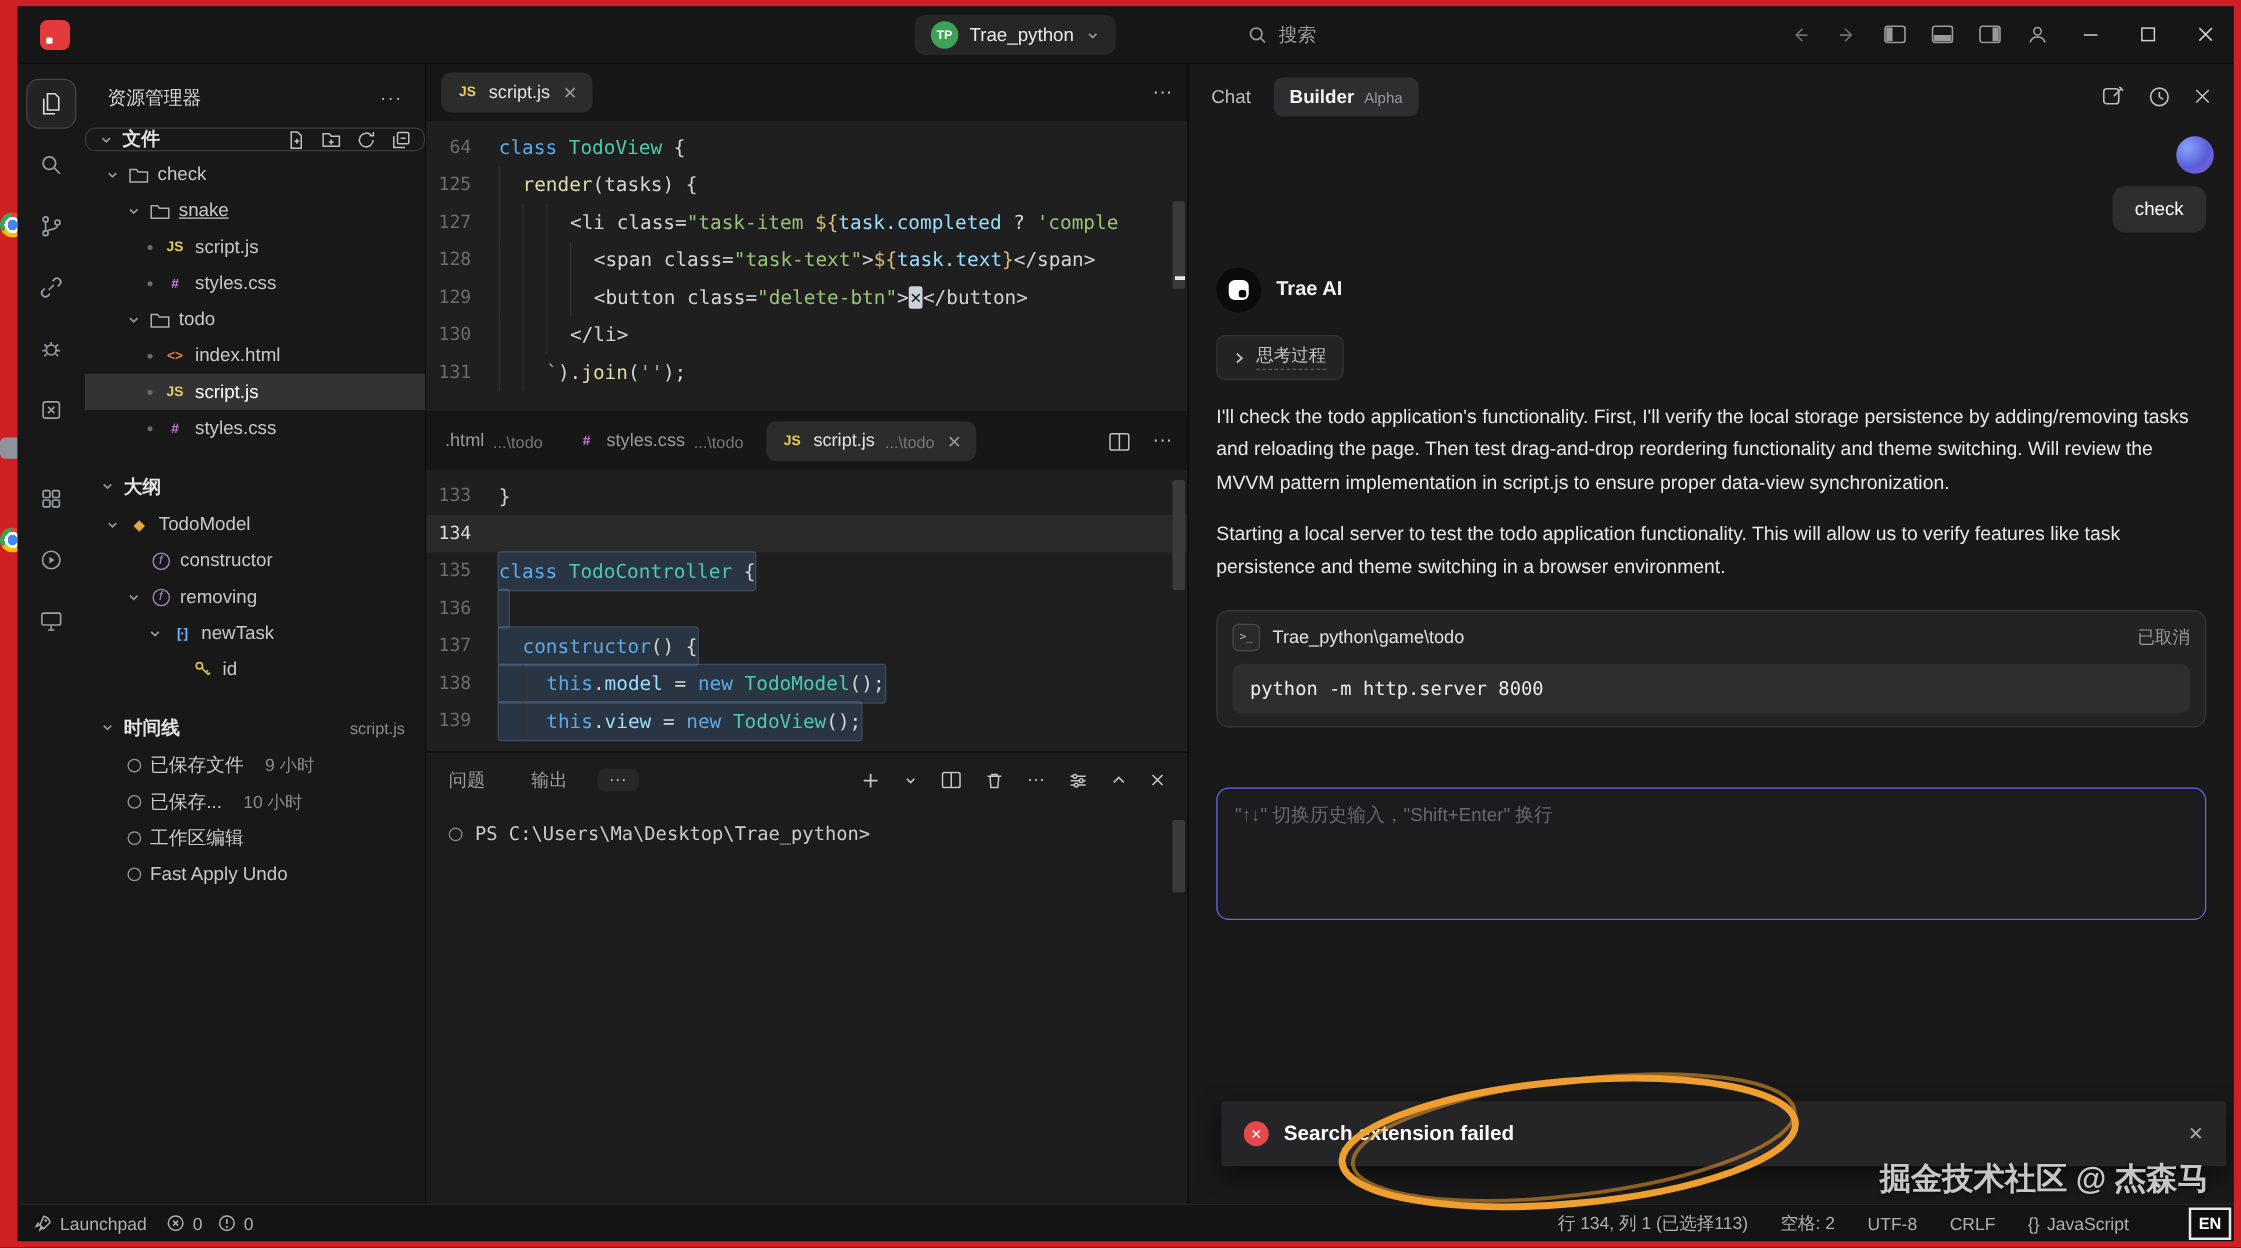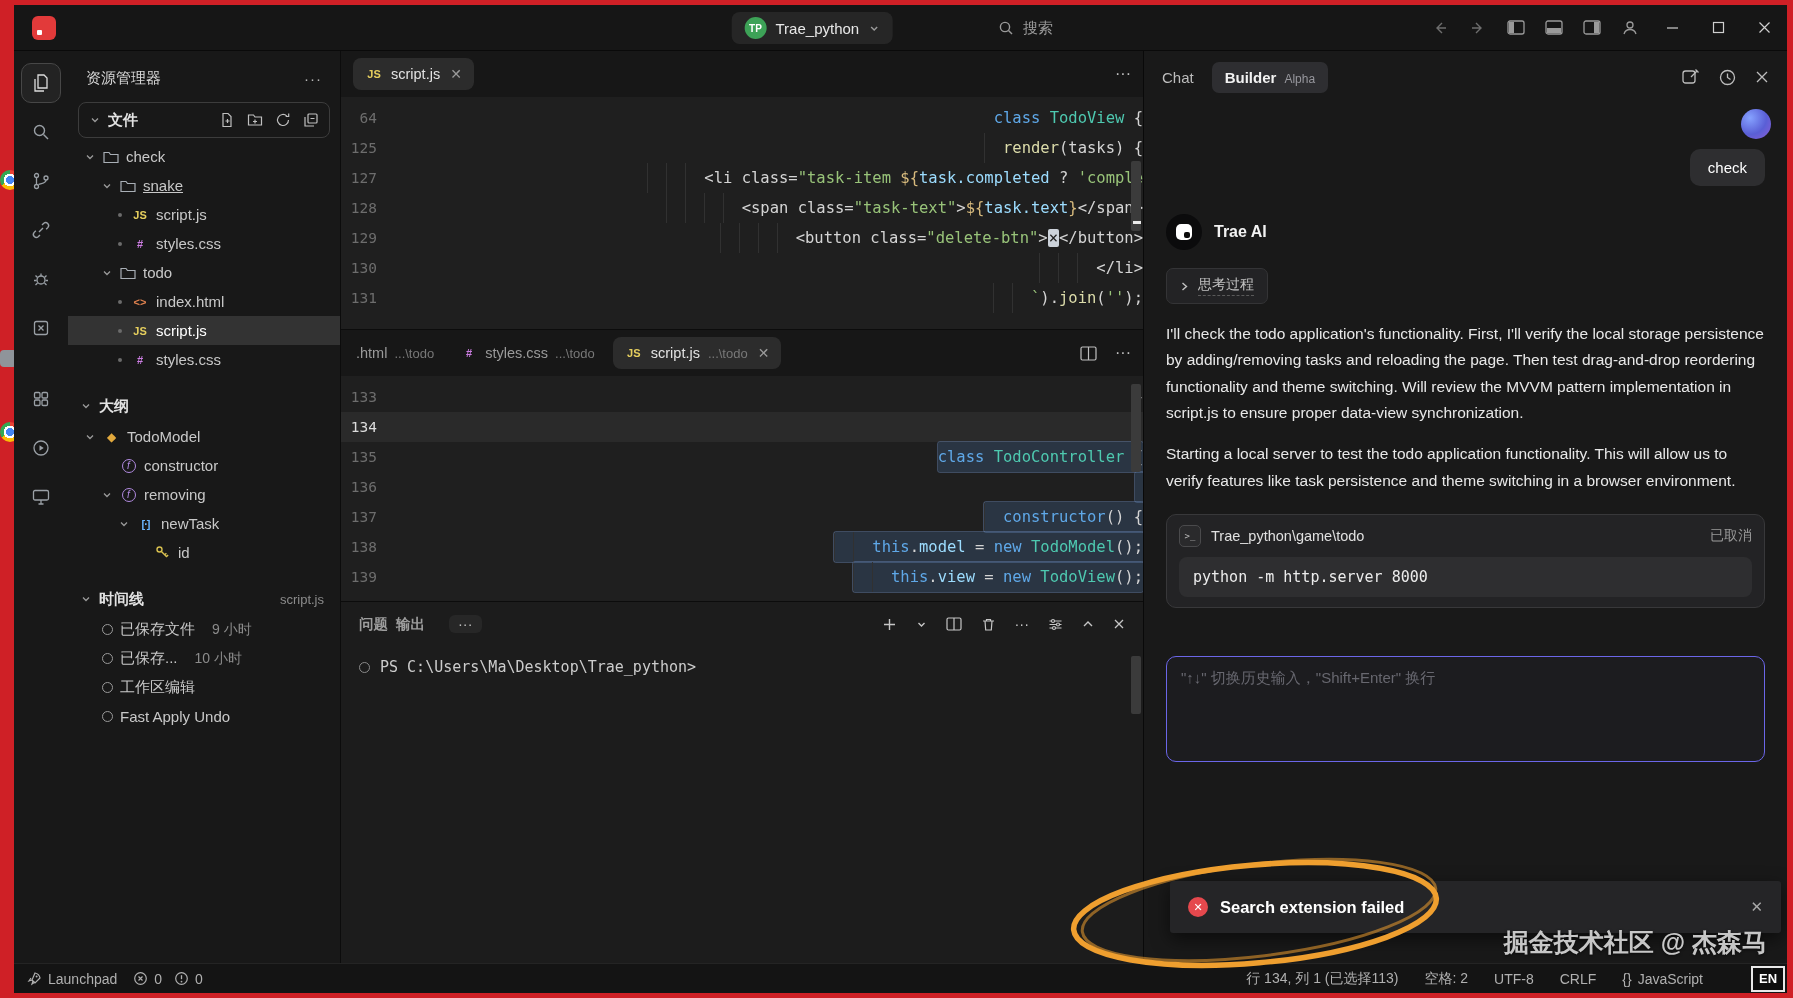--- a/index.html
+++ b/index.html
@@ -43,21 +43,21 @@
     align-items:center; padding-top:12px; gap:9px; }
   .ab-item { width:40px; height:40px; display:flex; align-items:center; justify-content:center; color:#9aa0a6; }
   .ab-item.active { border:1px solid #474747; border-radius:10px; background:#232323; color:#dddddd; }
   .ab-item.gap { margin-top:22px; }
 
   
   .sidebar { width:272px; flex:none; background:#181818; font-size:15px; color:#c8c8c8;
     padding-top:10px; overflow:hidden; }
   .sb-title { display:flex; align-items:center; padding:8px 18px 6px; color:#d8d8d8; }
   .sb-title .dots { margin-left:auto; color:#b5b5b5; letter-spacing:1px; }
-  .files-header { margin:8px 10px 4px; border:1px solid #3c3c3c; border-radius:8px; height:36px;
+  .files-header { margin:8px 0 4px; border:1px solid #3c3c3c; border-radius:8px; height:19px;
     display:flex; align-items:center; gap:7px; padding:0 10px; }
   .sec-label { font-weight:bold; color:#e2e2e2; }
   .fh-icons { margin-left:auto; display:flex; gap:12px; color:#c0c0c0; }
   .trow { height:29px; display:flex; align-items:center; gap:7px; padding-right:8px; cursor:default; }
   .trow.selected { background:#333333; color:#fff; }
   .chev { display:flex; color:#9a9a9a; width:12px; justify-content:center; flex:none; }
   .dot { width:4px; height:4px; border-radius:50%; background:#6b6b6b; flex:none; margin-right:2px; }
   .fic { font-weight:bold; font-size:11px; width:18px; text-align:center; flex:none; }
   .fjs { color:#e6cf5e; } .fcss { color:#cd7ee3; } .fhtml { color:#e0824f; }
   .tlabel { white-space:nowrap; overflow:hidden; }
@@ -75,21 +75,21 @@
   .editor-col { flex:1; min-width:0; display:flex; flex-direction:column; background:#1f1f1f; border-left:1px solid #0c0c0c; }
   .tabstrip { height:46px; flex:none; background:#171717; display:flex; align-items:center; padding:0 12px; gap:10px; }
   .tab-pill { height:32px; background:#2c2c2c; border-radius:8px; display:inline-flex; align-items:center;
     gap:8px; padding:0 12px; color:#e3e3e3; font-size:14.5px; }
   .tab-flat { display:inline-flex; align-items:center; gap:7px; color:#9a9a9a; font-size:14.5px; padding:0 8px; }
   .tab-suffix { color:#787878; font-size:13px; }
   .tab-x { color:#9a9a9a; margin-left:2px; font-size:14px; }
   .strip-right { margin-left:auto; display:flex; align-items:center; gap:18px; color:#c0c0c0; }
   .code { flex:1; position:relative; overflow:hidden; background:#1f1f1f; padding-top:6px;
     font-family:"DejaVu Sans Mono","Liberation Mono",monospace; font-size:15.5px; }
-  .cline { height:30px; line-height:30px; display:flex;justify-content:space-between; }
+  .cline { height:30px; line-height:30px; display:flex; }
   .cline.active { background:#2a2a2a; }
   .cline.active .gut { color:#dcdcdc; }
   .gut { width:58px; flex:none; text-align:right; padding-right:22px; color:#6d6d6d; font-size:14.5px; }
   .ltext { white-space:pre; }
   .ind { display:inline-block; width:19px; height:30px; vertical-align:top; border-left:1px solid #313131; }
   .selwrap { background:rgba(66,98,144,.32); outline:1px solid rgba(115,150,205,.38); border-radius:2px;
     display:inline-block; vertical-align:top; min-width:8px; height:30px; }
   .tk-kw{color:#5fa8e8;} .tk-cls{color:#4ec9b0;} .tk-fn{color:#dcdcaa;} .tk-str{color:#98c379;}
   .tk-itp{color:#d7ba7d;} .tk-var{color:#9cdcfe;} .tk-pun{color:#d4d4d4;}
   .tk-selchar{background:#ccd2da;color:#1e1e1e;border-radius:2px;padding:0 1px;}
@@ -102,21 +102,21 @@
   .ptabs { height:44px; flex:none; display:flex; align-items:center; padding:0 18px; gap:24px;
     color:#9e9e9e; font-size:14.5px; }
   .ptab-dots { background:#272727; border-radius:6px; padding:1px 9px; color:#bdbdbd; }
   .p-right { margin-left:auto; display:flex; align-items:center; gap:19px; color:#c6c6c6; }
   .pbody { flex:1; position:relative; padding:12px 0 0 18px;
     font-family:"DejaVu Sans Mono","Liberation Mono",monospace; font-size:15px; color:#cccccc; }
   .term-circle { display:inline-block; width:11px; height:11px; border:1.5px solid #8a8a8a; border-radius:50%;
     margin-right:10px; vertical-align:-1px; }
 
   
-  .chat { width:644px; flex:none; background:#191919; border-left:1px solid #090909; position:relative;
+  .chat { width:837px; flex:none; background:#191919; border-left:1px solid #090909; position:relative;
     display:flex; flex-direction:column; }
   .chat-header { height:52px; flex:none; display:flex; align-items:center; padding:0 18px; gap:18px; }
   .chat-tab { color:#bdbdbd; font-size:15px; }
   .tab-pill-b { background:#2e2e31; border-radius:7px; padding:7px 13px; display:flex; gap:8px; align-items:baseline; }
   .tab-pill-b .bl { color:#f2f2f2; font-size:15px; font-weight:bold; }
   .tab-pill-b .al { color:#97979d; font-size:12px; }
   .ch-icons { margin-left:auto; display:flex; gap:18px; color:#bdbdbd; align-items:center; }
   .chat-body { flex:1; min-height:0; padding:0 22px; position:relative; }
   .user-block { display:flex; flex-direction:column; align-items:flex-end; padding-top:6px; }
   .u-avatar { width:30px; height:30px; border-radius:50%; margin-right:-6px;
@@ -609,21 +609,21 @@
             </div>
             <div class="cline">
               <span class="gut">139</span>
               <span class="ltext"><span class="selwrap"><span class="ind"></span><span class="ind"></span><span class="tk-kw">this</span><span class="tk-pun">.</span><span class="tk-var">view</span><span class="tk-pun"> = </span><span class="tk-kw">new </span><span class="tk-cls">TodoView</span><span class="tk-pun">();</span></span></span>
             </div>
           </div>
       </div>
 
       <div class="panel">
         <div class="ptabs">
-          <span id="ptabs-holder" style="display:flex;gap:8px;font-weight:bold;">
+          <span id="ptabs-holder" style="display:flex;gap:37px;">
               <span>问题</span>
               <span>输出</span>
             </span>
           <span class="ptab-dots">···</span>
           <span class="p-right">
             <span>
                 <svg width="15" height="15" viewBox="0 0 15 15">
                   <path d="M7.5 2v11M2 7.5h11" stroke="currentColor" stroke-width="1.4"></path>
                 </svg>
               </span>

